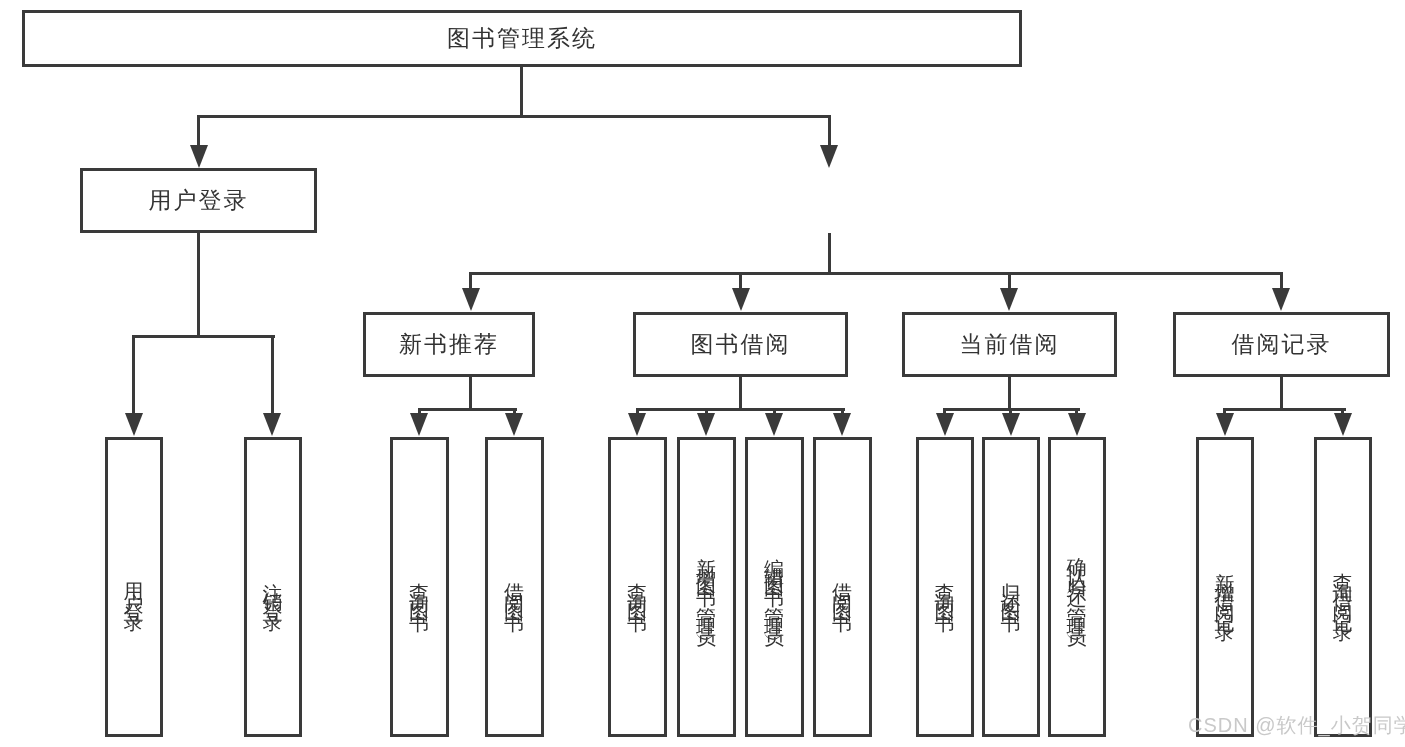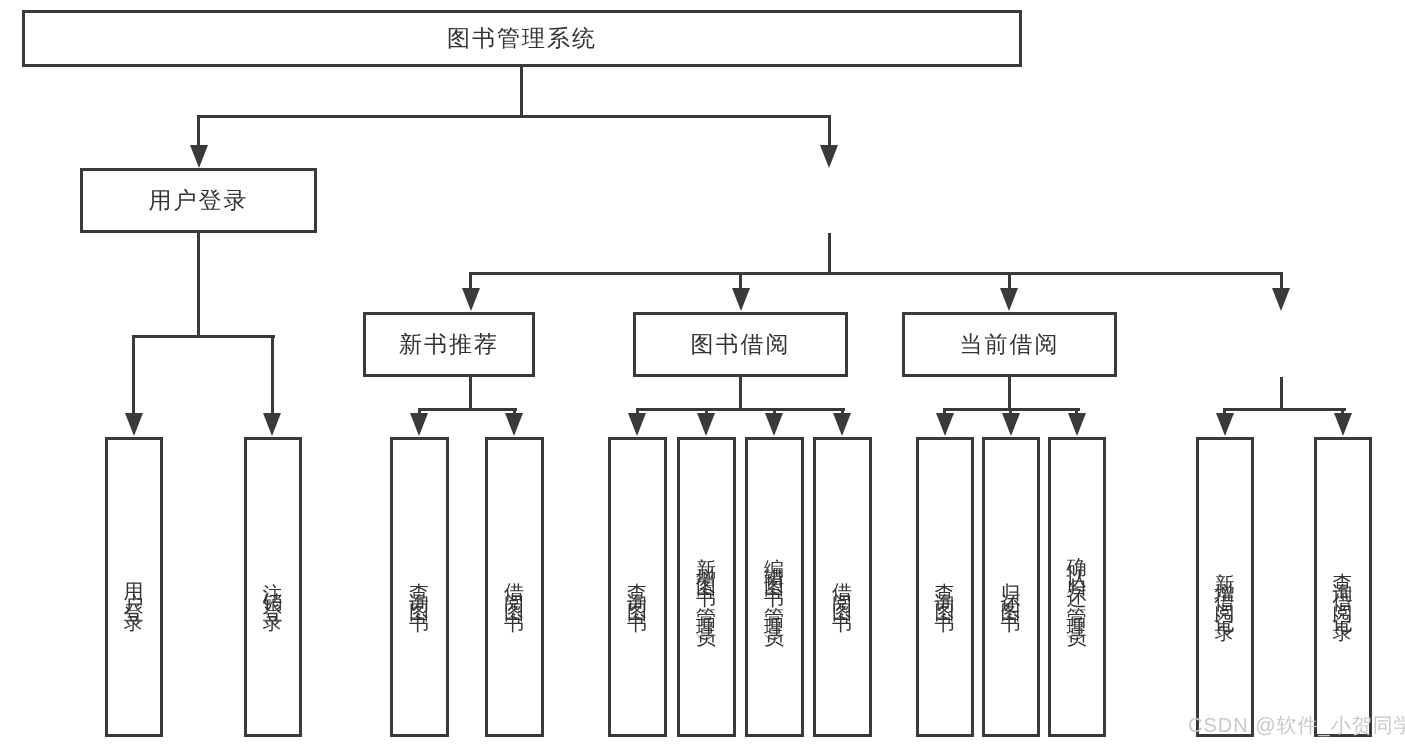--- a/index.html
+++ b/index.html
@@ -100,20 +100,23 @@
 
   <div class="box hbox" style="left:363px;top:312px;width:172px;height:65px;">
     <span>新书推荐</span>
   </div>
   <div class="box hbox" style="left:633px;top:312px;width:215px;height:65px;">
     <span>图书借阅</span>
   </div>
   <div class="box hbox" style="left:902px;top:312px;width:215px;height:65px;">
     <span>当前借阅</span>
   </div>
+  <div class="box hbox" style="left:1173px;top:312px;width:217px;height:65px;">
+    <span>借阅记录</span>
+  </div>
 
   <div class="line" style="left:469px;top:377px;width:3px;height:33px;"></div>
   <div class="line" style="left:418px;top:408px;width:99px;height:3px;"></div>
   <div class="line" style="left:418px;top:408px;width:3px;height:8px;"></div>
   <div class="line" style="left:513px;top:408px;width:3px;height:8px;"></div>
   <div class="arrow" style="left:410px;top:413px;"></div>
   <div class="arrow" style="left:505px;top:413px;"></div>
 
   <div class="line" style="left:739px;top:377px;width:3px;height:33px;"></div>
   <div class="line" style="left:636px;top:408px;width:209px;height:3px;"></div>

